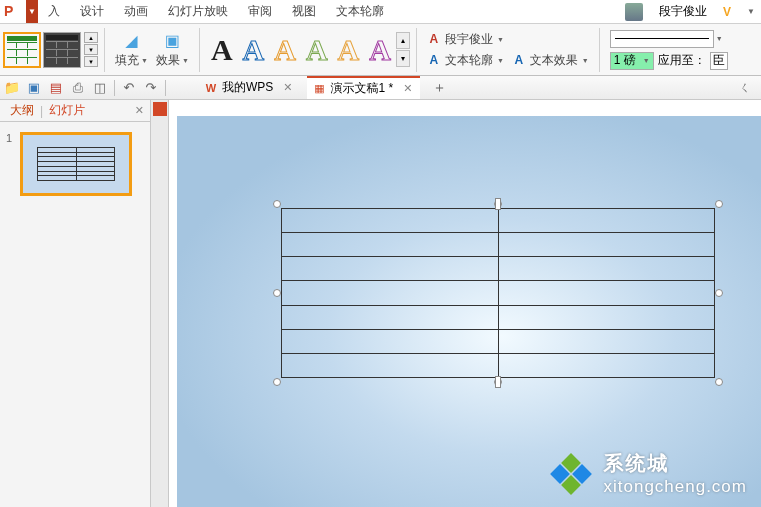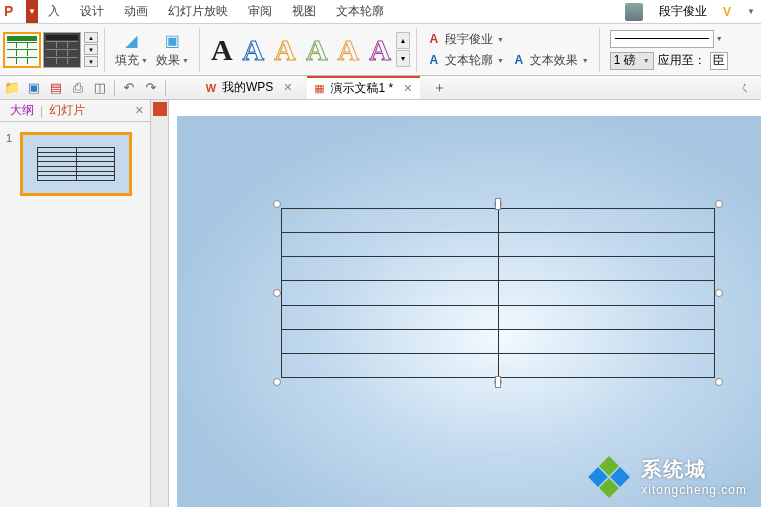--- a/index.html
+++ b/index.html
@@ -36,39 +36,39 @@
 .drop-ar { font-size:7px; color:#666; }
 .bigA { font-size:30px; font-weight:bold; font-family:"Times New Roman",serif; cursor:pointer; padding:0 5px; }
 .a-more { width:14px; display:flex; flex-direction:column; gap:1px; }
 .a-more div { height:17px; border:1px solid #c0c0c0; background:#eee; font-size:8px; display:flex; align-items:center; justify-content:center; }
 .text-opts { display:flex; flex-direction:column; gap:4px; padding:0 4px; }
 .text-opt { display:flex; align-items:center; gap:4px; cursor:pointer; color:#444; }
 .mini-ico { width:14px; height:14px; display:flex; align-items:center; justify-content:center; font-size:12px; }
 .border-sel { width:104px; height:18px; border:1px solid #aaa; background:#fff; display:flex; align-items:center; padding:0 4px; }
 .border-line { flex:1; height:1px; background:#000; }
 .pt-row { display:flex; align-items:center; gap:4px; margin-top:4px; }
-.pt-sel { width:44px; height:18px; border:1px solid #aaa; background:#e5e5e5; display:flex; align-items:center; justify-content:space-between; padding:0 3px; }
+.pt-sel { width:44px; height:18px; border:1px solid #aaa; background:#86efac; display:flex; align-items:center; justify-content:space-between; padding:0 3px; }
 .apply-box { border:1px solid #aaa; background:#fff; width:18px; height:18px; display:flex; align-items:center; justify-content:center; }
 
 
 .qat { height:24px; background:linear-gradient(#fafafa,#ececec); border-bottom:1px solid #c8c8c8; display:flex; align-items:center; padding:0 4px; gap:6px; }
 .qat-ico { width:16px; height:16px; display:flex; align-items:center; justify-content:center; color:#666; cursor:pointer; font-size:13px; }
 .qat-sep { width:1px; height:16px; background:#c0c0c0; }
 .doc-tab { display:flex; align-items:center; height:100%; padding:0 8px 0 6px; gap:4px; cursor:pointer; position:relative; }
 .doc-tab.active { background:#fff; border-top:2px solid #d24726; }
 .doc-ico { width:14px; height:14px; font-size:11px; display:flex; align-items:center; justify-content:center; }
 .tab-close { font-size:11px; color:#888; margin-left:6px; }
 .tab-add { font-size:14px; color:#666; padding:0 6px; cursor:pointer; }
 .qat-right { margin-left:auto; display:flex; gap:6px; padding-right:4px; }
 
 
 .workspace { display:flex; height:407px; }
 .side-panel { width:151px; background:#f4f4f4; border-right:1px solid #c8c8c8; }
 .panel-tabs { display:flex; align-items:center; border-bottom:1px solid #c8c8c8; height:22px; padding:0 6px; }
-.ptab { padding:0 4px; color:#a21caf; cursor:pointer; }
+.ptab { padding:0 4px; color:#c2410c; cursor:pointer; }
 .ptab.active { color:#d24726; }
 .ptab-sep { color:#bbb; margin:0 2px; }
 .panel-close { margin-left:auto; color:#888; cursor:pointer; font-size:11px; }
 .slides { padding:10px 6px; }
 .slide-item { display:flex; gap:4px; }
 .slide-num { color:#666; font-size:11px; width:10px; }
 .slide-thumb { width:112px; height:64px; border:3px solid #f39c12; background:#c5d9ed; padding:12px 14px; }
 .thumb-table { width:100%; height:100%; border:1px solid #333; display:flex; flex-direction:column; }
 .thumb-table .tr { flex:1; border-top:1px solid #333; display:flex; }
 .thumb-table .tr:first-child { border-top:none; }
@@ -94,21 +94,21 @@
 .ctable .crow div:first-child { border-left:none; }
 
 
 .watermark { position:absolute; right:14px; bottom:10px; display:flex; align-items:center; gap:14px; }
 .wm-ico { width:36px; height:36px; position:relative; }
 .wm-ico span { position:absolute; width:14px; height:14px; transform:rotate(45deg); }
 .wm1{background:#6eb52f;left:11px;top:0} .wm2{background:#1e88e5;left:0;top:11px}
 .wm3{background:#1e88e5;left:22px;top:11px} .wm4{background:#6eb52f;left:11px;top:22px}
 .wm-text { color:#fff; text-shadow:0 0 3px rgba(0,0,0,.4); }
 .wm-title { font-size:20px; font-weight:bold; letter-spacing:2px; }
-.wm-sub { font-size:12px; letter-spacing:1px; }
+.wm-sub { font-size:17px; letter-spacing:1px; }
 </style>
 </head>
 <body>
 
 <div class="menubar">
   <div class="app-logo">P</div>
   <div class="app-dropdown">▼</div>
   <div class="menu-item">入</div>
   <div class="menu-item">设计</div>
   <div class="menu-item">动画</div>

